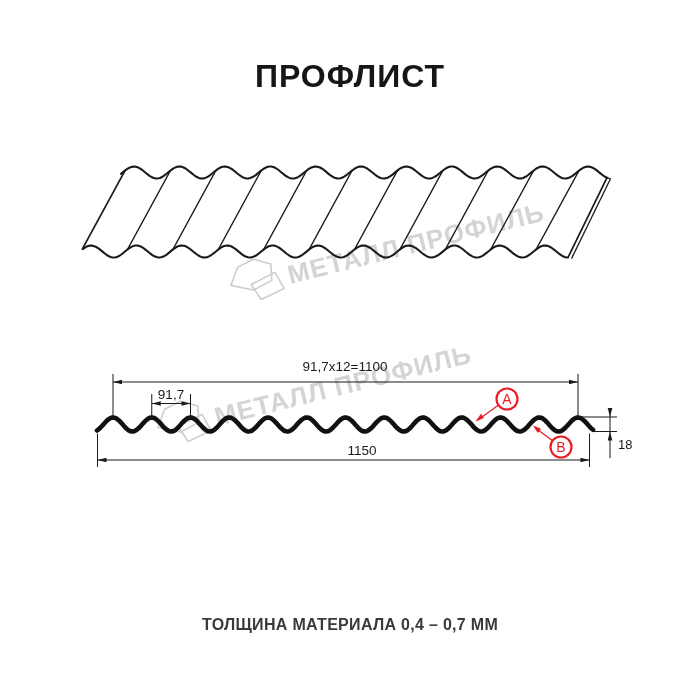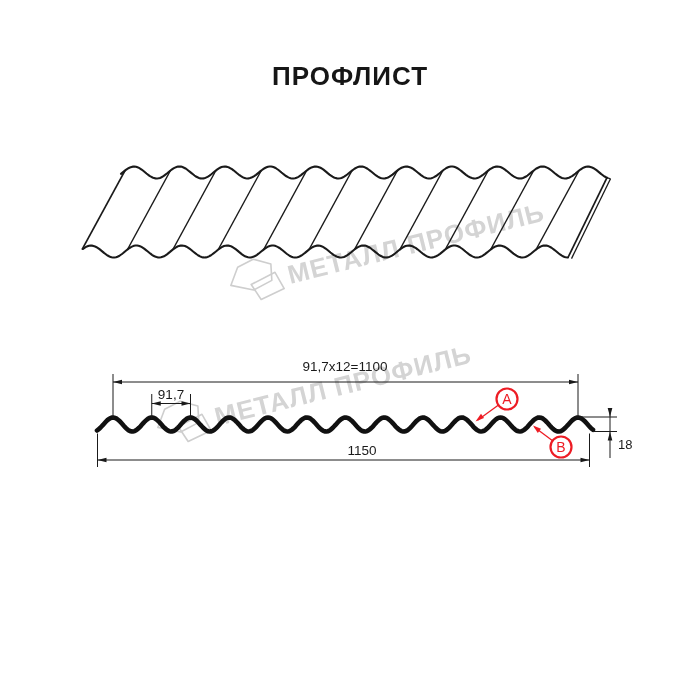--- a/index.html
+++ b/index.html
@@ -5,21 +5,21 @@
   :root{
     --ink:#1a1a1a;
     --red:#ed1c24;
     --wm:#d4d4d4;
   }
   html,body{margin:0;padding:0;background:#ffffff;}
   body{width:700px;height:700px;font-family:"Liberation Sans",sans-serif;}
   .page{position:relative;width:700px;height:700px;background:#fff;overflow:hidden;}
   .title{
     position:absolute;top:57px;left:0;width:700px;text-align:center;
-    font-size:26px;line-height:38px;font-weight:700;letter-spacing:1px;color:#161616;
+    font-size:32px;line-height:38px;font-weight:700;letter-spacing:1px;color:#161616;
   }
   .subtitle{
     position:absolute;top:101px;left:0;width:700px;text-align:center;
     font-size:16px;line-height:18px;font-weight:700;letter-spacing:.5px;color:#1f1f1f;
   }
   .footnote{
     position:absolute;top:615px;left:0;width:700px;text-align:center;
     font-size:16px;line-height:20px;font-weight:700;letter-spacing:.3px;color:#3a3a3a;
   }
   svg#drawing{position:absolute;left:0;top:0;}
@@ -120,13 +120,14 @@
       <text class="red-letter" x="507" y="404">А</text>
     </g>
     <g>
       <line class="red-ln" x1="552.6" y1="440.7" x2="534.5" y2="427.2"></line>
       <polygon class="red-fill" points="533,425.5 537.8,432.9 541.0,428.7"></polygon>
       <circle class="red-circ" cx="561" cy="447" r="10.5"></circle>
       <text class="red-letter" x="561" y="452">В</text>
     </g>
   </svg>
 
+  <div class="footnote">ТОЛЩИНА МАТЕРИАЛА 0,4 – 0,7 ММ</div>
 </div>
 
 </body></html>

